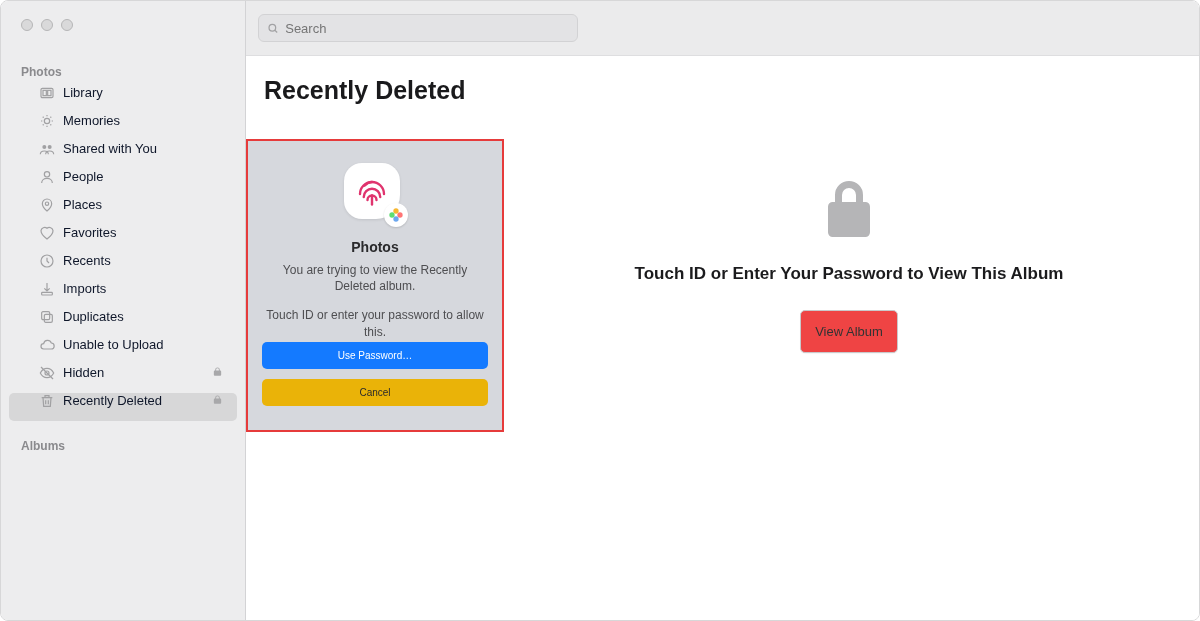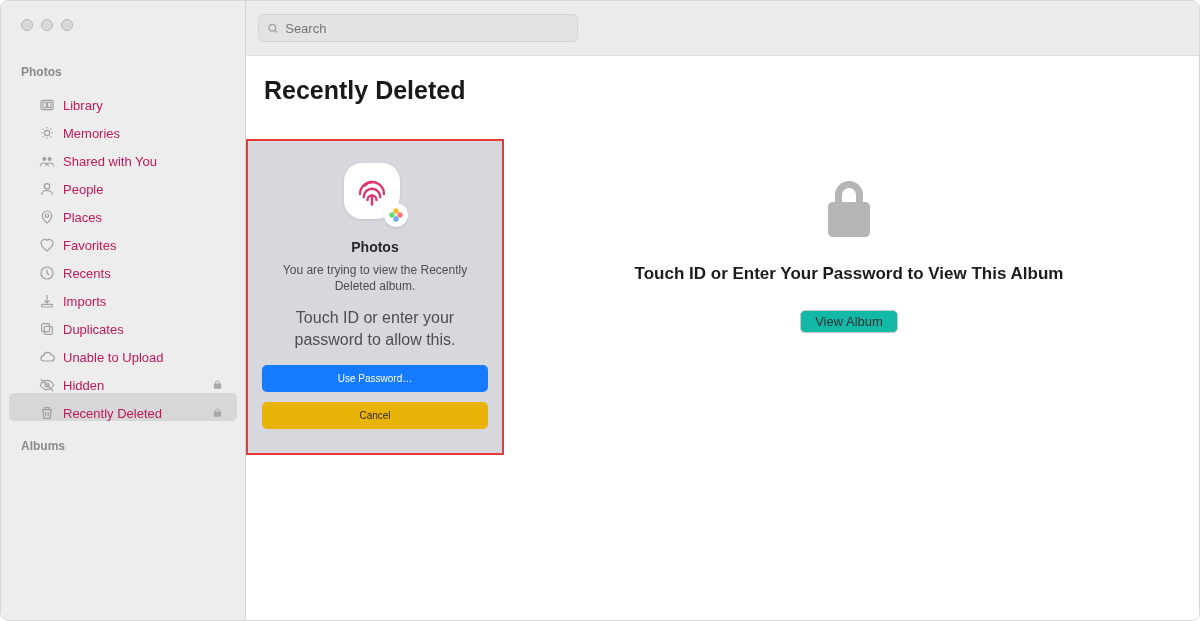--- a/index.html
+++ b/index.html
@@ -40,25 +40,25 @@
     background: #d9d9da;
   }
   .section-header {
     font-size: 12px;
     font-weight: 600;
     color: #8a8a8d;
     padding: 4px 16px 6px 20px;
   }
   .nav-item {
     display: flex;
-    align-items: flex-end;
+    align-items: flex-start;
     height: 28px;
     padding: 0 14px 0 30px;
     font-size: 13px;
-    color: #be185d;
+    color: #0f172a;
     cursor: default;
     border-radius: 5px;
     margin: 0 8px;
     gap: 8px;
     position: relative;
   }
   .nav-item.selected { background: #d7d7d8; }
   .nav-icon {
     width: 16px;
     height: 16px;
@@ -133,23 +133,23 @@
   }
   .big-lock { margin: 0 auto 18px; width: 56px; height: 66px; color: #b5b5b7; }
   .empty-heading {
     font-size: 17px;
     font-weight: 700;
     color: #1b1b1d;
     margin-bottom: 26px;
   }
   .view-album-btn {
     display: inline-block;
-    padding: 3px 14px;
+    padding: 13px 14px;
     font-size: 13px;
-    background: #14b8a6;
+    background: #ef4444;
     border: 1px solid #c9c9cb;
     border-radius: 5px;
     color: #333;
     cursor: default;
     box-shadow: 0 1px 1px rgba(0,0,0,0.04);
   }
   
   .auth-dialog {
     position: absolute;
     left: 0;
@@ -196,24 +196,24 @@
     margin-bottom: 7px;
   }
   .dialog-msg {
     font-size: 12px;
     color: #4e4e51;
     line-height: 1.35;
     margin-bottom: 13px;
     padding: 0 8px;
   }
   .dialog-sub {
-    font-size: 16px;
+    font-size: 12px;
     color: #4e4e51;
     line-height: 1.35;
-    margin-bottom: 14px;
+    margin-bottom: 2px;
     padding: 0 4px;
   }
   .dlg-btn {
     display: block;
     width: 100%;
     height: 27px;
     border-radius: 5px;
     font-size: 10px;
     border: none;
     margin-bottom: 10px;

